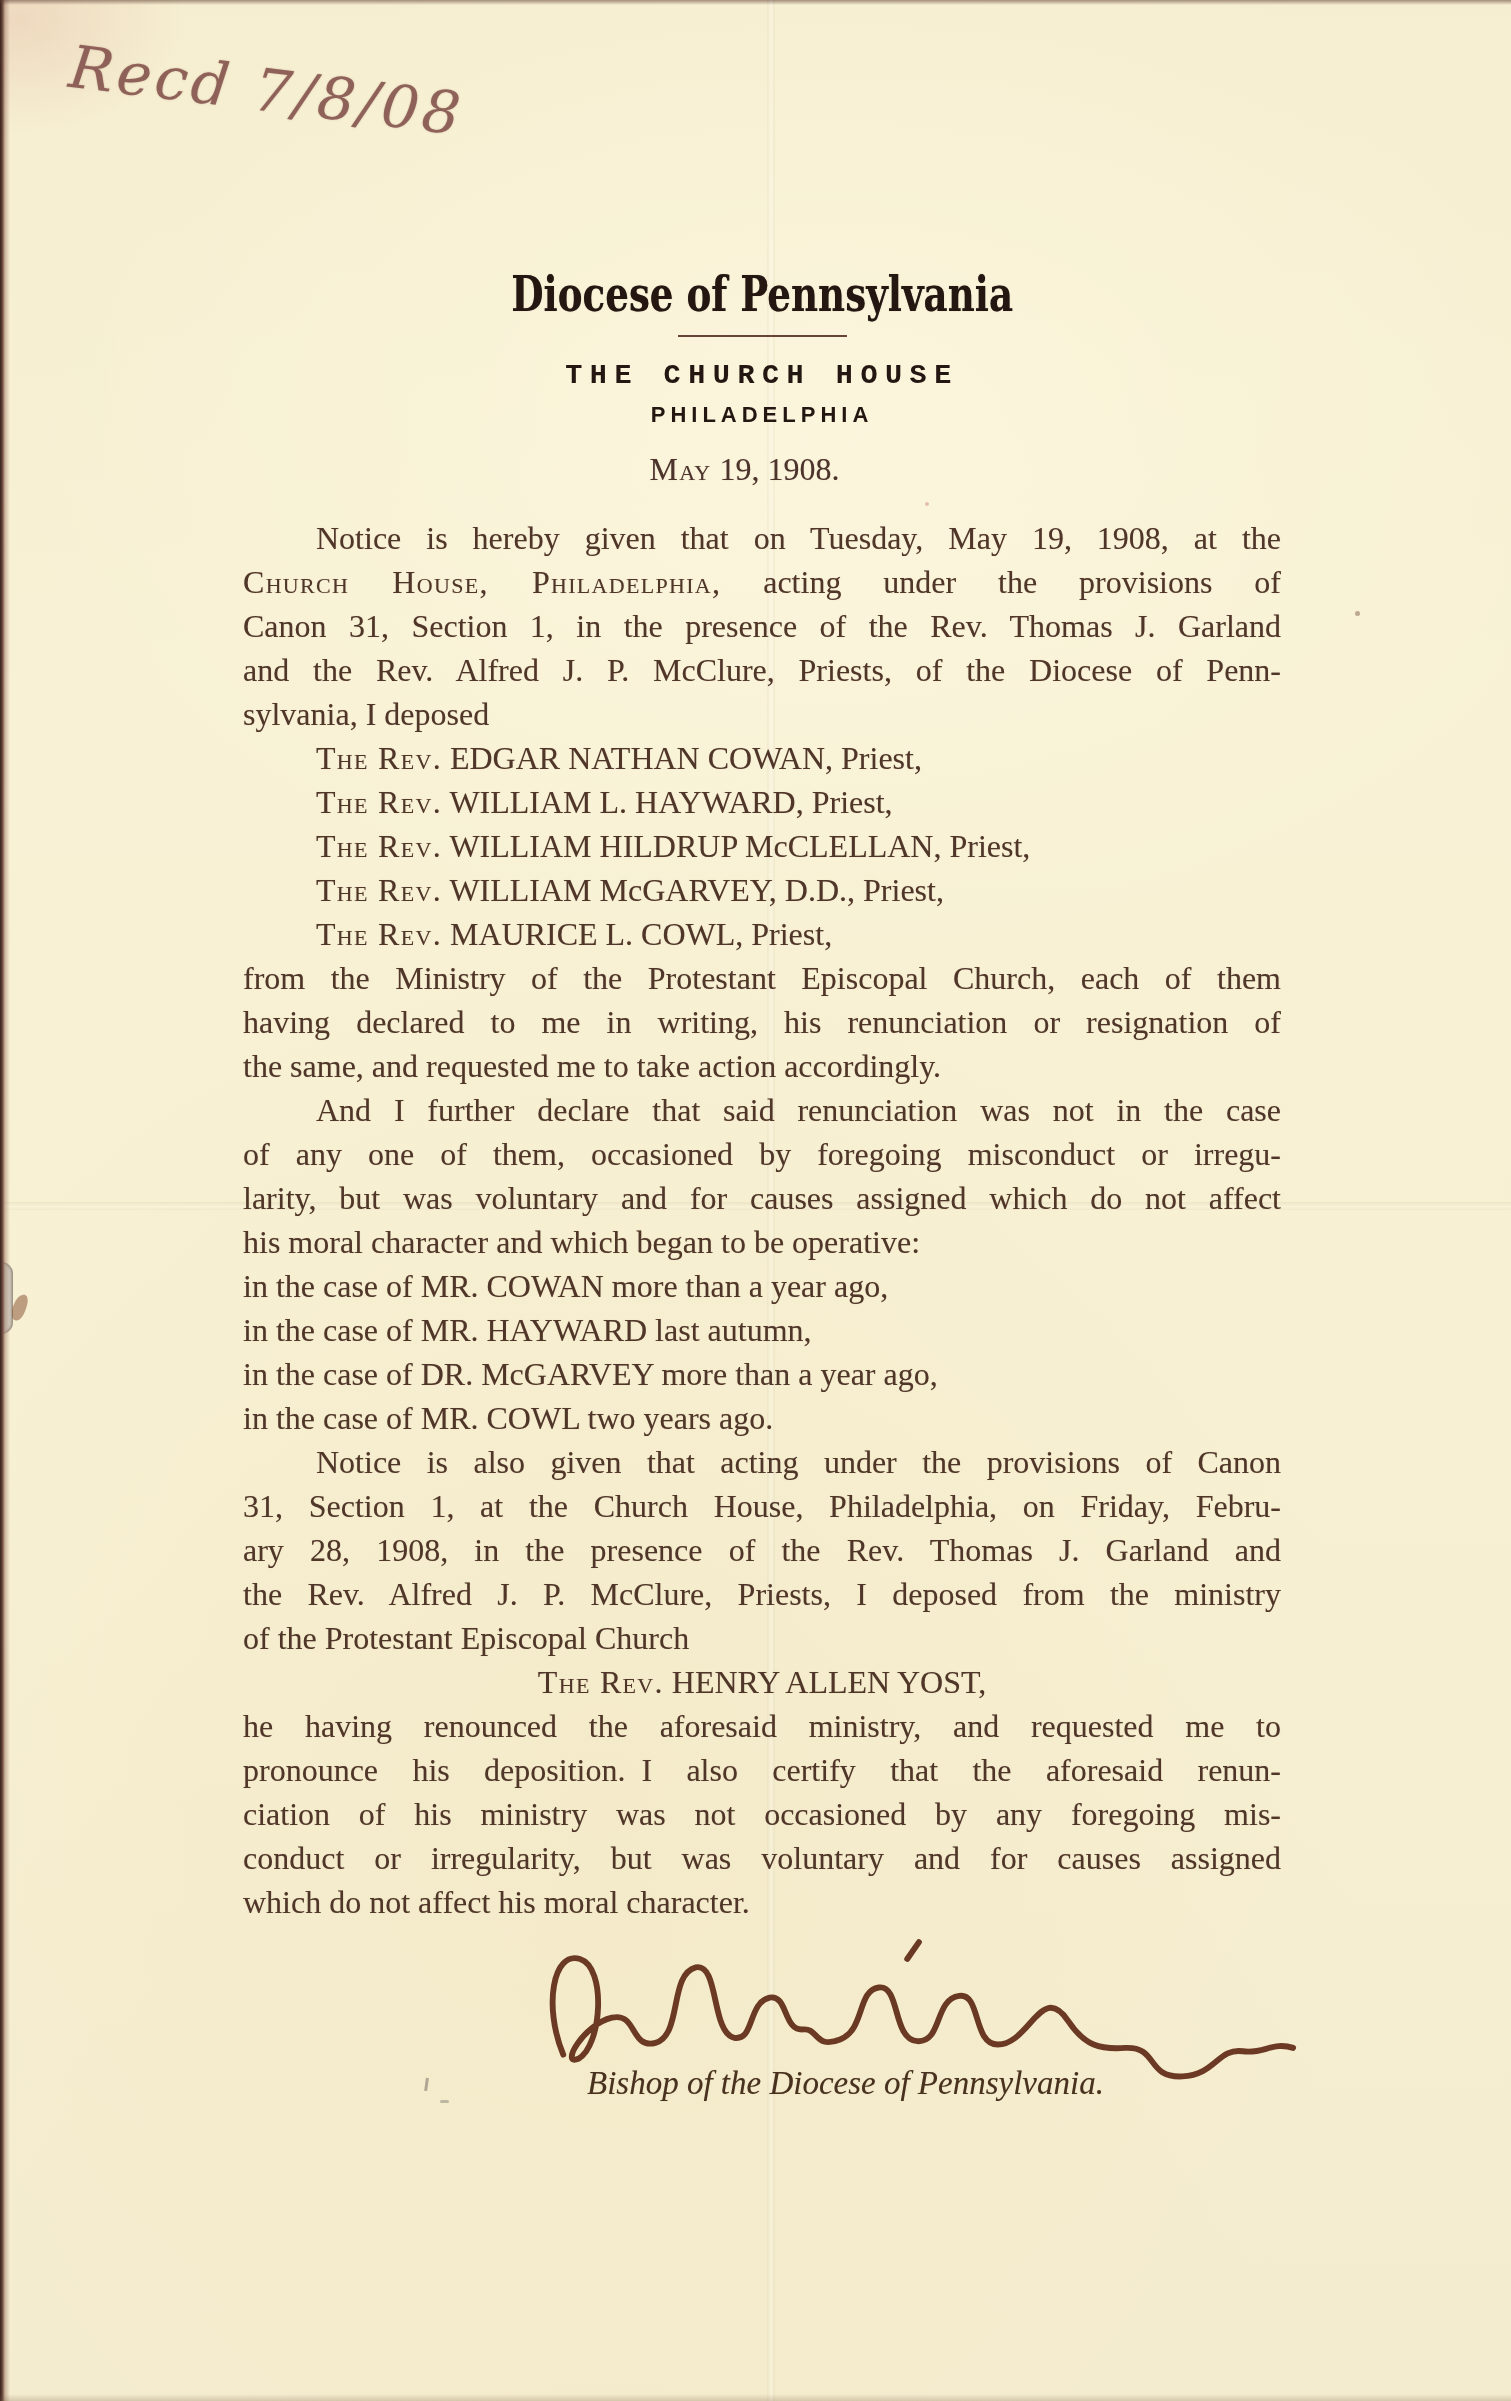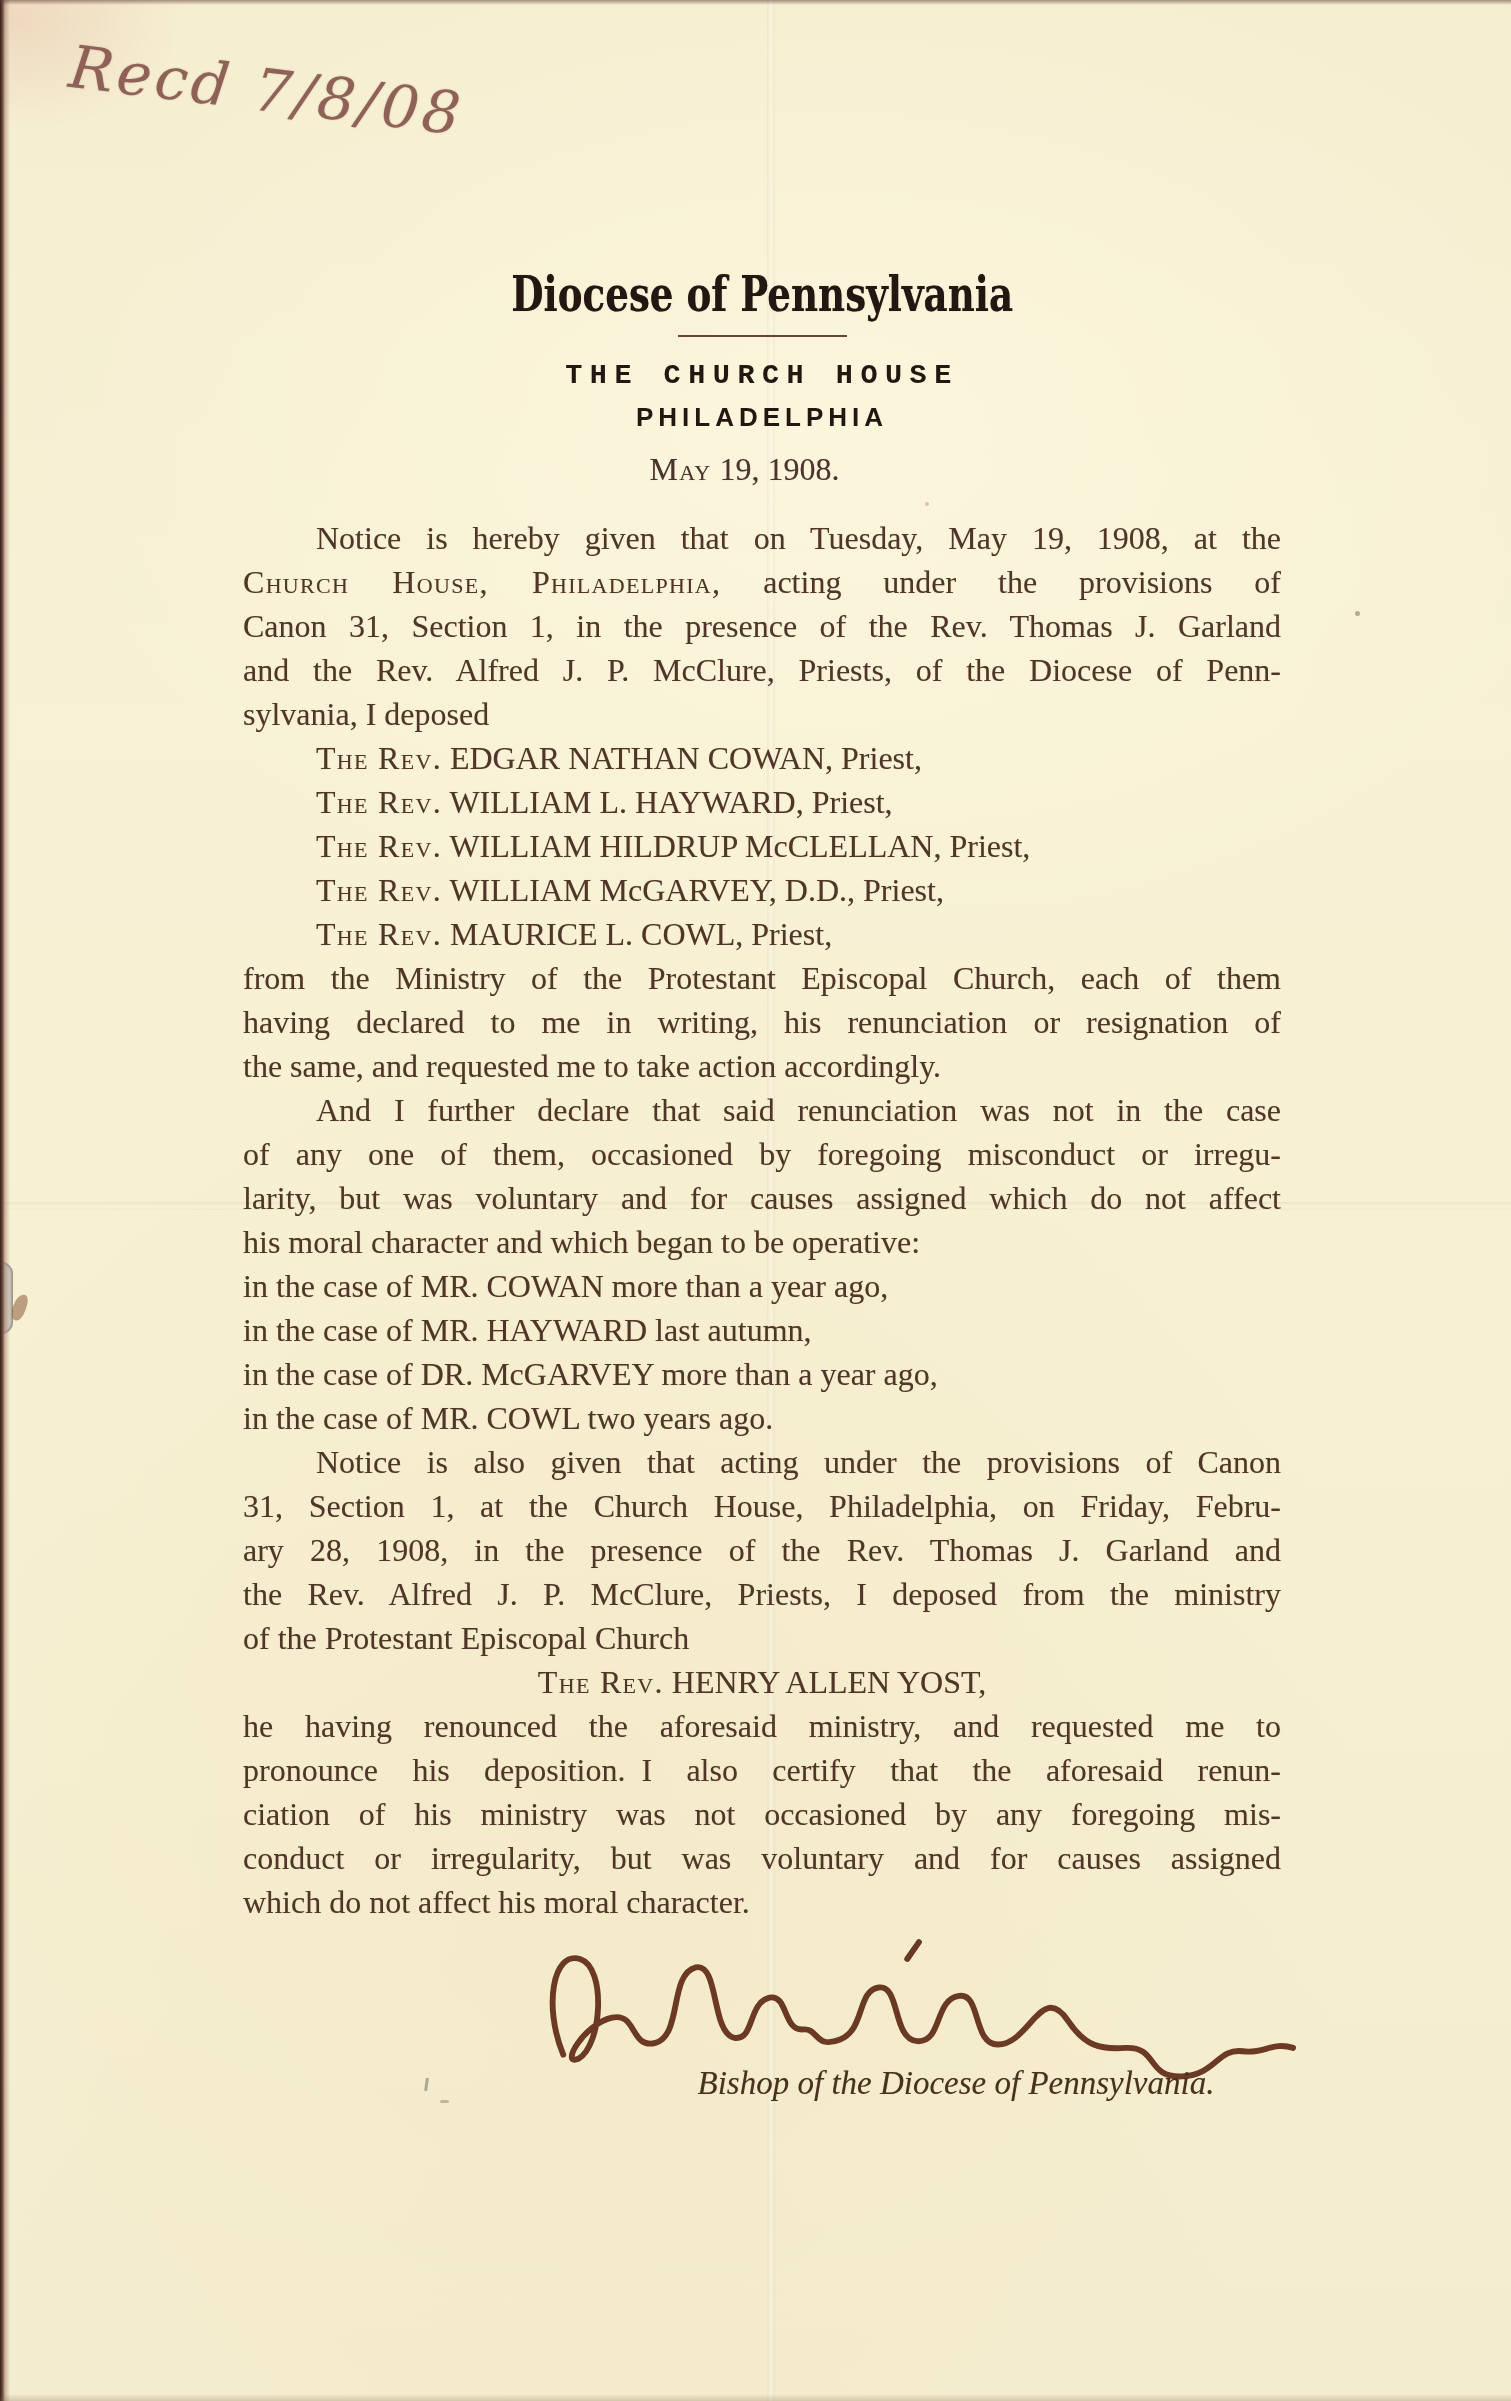--- a/index.html
+++ b/index.html
@@ -41,38 +41,38 @@
     text-shadow:0 0 1.7px rgba(128,78,72,.35);}
   
   .letterhead{position:absolute;left:243px;width:1038px;top:265px;text-align:center;color:#241712;}
   .lh-title{display:inline-block;font-family:"DejaVu Serif", serif;font-weight:700;
     font-size:49px;transform:scaleX(.76);transform-origin:center;
     text-shadow:0 0 0.8px rgba(36,23,18,.6);}
   .lh-rule{width:169px;height:2.5px;background:#6a4338;margin:11.7px auto 0;}
   .lh-line2{margin-top:22px;font-family:Liberation Mono, monospace;font-weight:700;
     font-size:28.5px;letter-spacing:7.5px;}
   .lh-line3{margin-top:10px;font-family:"Liberation Sans", sans-serif;font-weight:700;
-    font-size:26px;letter-spacing:5px;}
+    font-size:22px;letter-spacing:5px;}
   
   .date-line{position:absolute;left:243px;width:1038px;top:451px;
     text-align:center;padding-right:35px;box-sizing:border-box;
     font-size:32px;color:#4c332b;text-shadow:0 0 0.8px rgba(76,51,43,.35);}
   
   .doc-body{position:absolute;left:243px;top:488px;width:1038px;
     font-size:32px;line-height:44px;color:#503629;
     text-shadow:0 0 0.8px rgba(80,54,41,.30);margin-top:28px;}
   .ln{width:100%;}
   .jl{text-align:justify;text-align-last:justify;}
   .in{text-indent:73px;}
   .li{padding-left:73px;box-sizing:border-box;}
   .ct{text-align:center;}
   .sc{font-variant:small-caps;letter-spacing:1.3px;}
   
   .signature{position:absolute;left:528px;top:1922px;width:797px;height:183px;}
-  .sig-caption{position:absolute;left:587px;top:2065px;width:738px;text-align:center;
+  .sig-caption{position:absolute;left:587px;top:2065px;width:738px;
     font-style:italic;font-size:33px;color:#48321f;text-shadow:0 0 0.8px rgba(72,50,31,.3);}
   
   .pencil-a{position:absolute;left:425px;top:2078px;width:3.4px;height:13.4px;background:rgba(90,85,80,.45);transform:rotate(8deg);}
   .pencil-b{position:absolute;left:440px;top:2100px;width:9.2px;height:3.4px;background:rgba(90,85,80,.35);border-radius:1.7px;}
   .speck-1{position:absolute;left:1355px;top:611px;width:5px;height:5px;border-radius:50%;background:rgba(130,95,80,.5);}
   .speck-2{position:absolute;left:925px;top:502px;width:4.2px;height:4.2px;border-radius:50%;background:rgba(190,110,95,.4);}
 </style>
 </head>
 <body>
 

